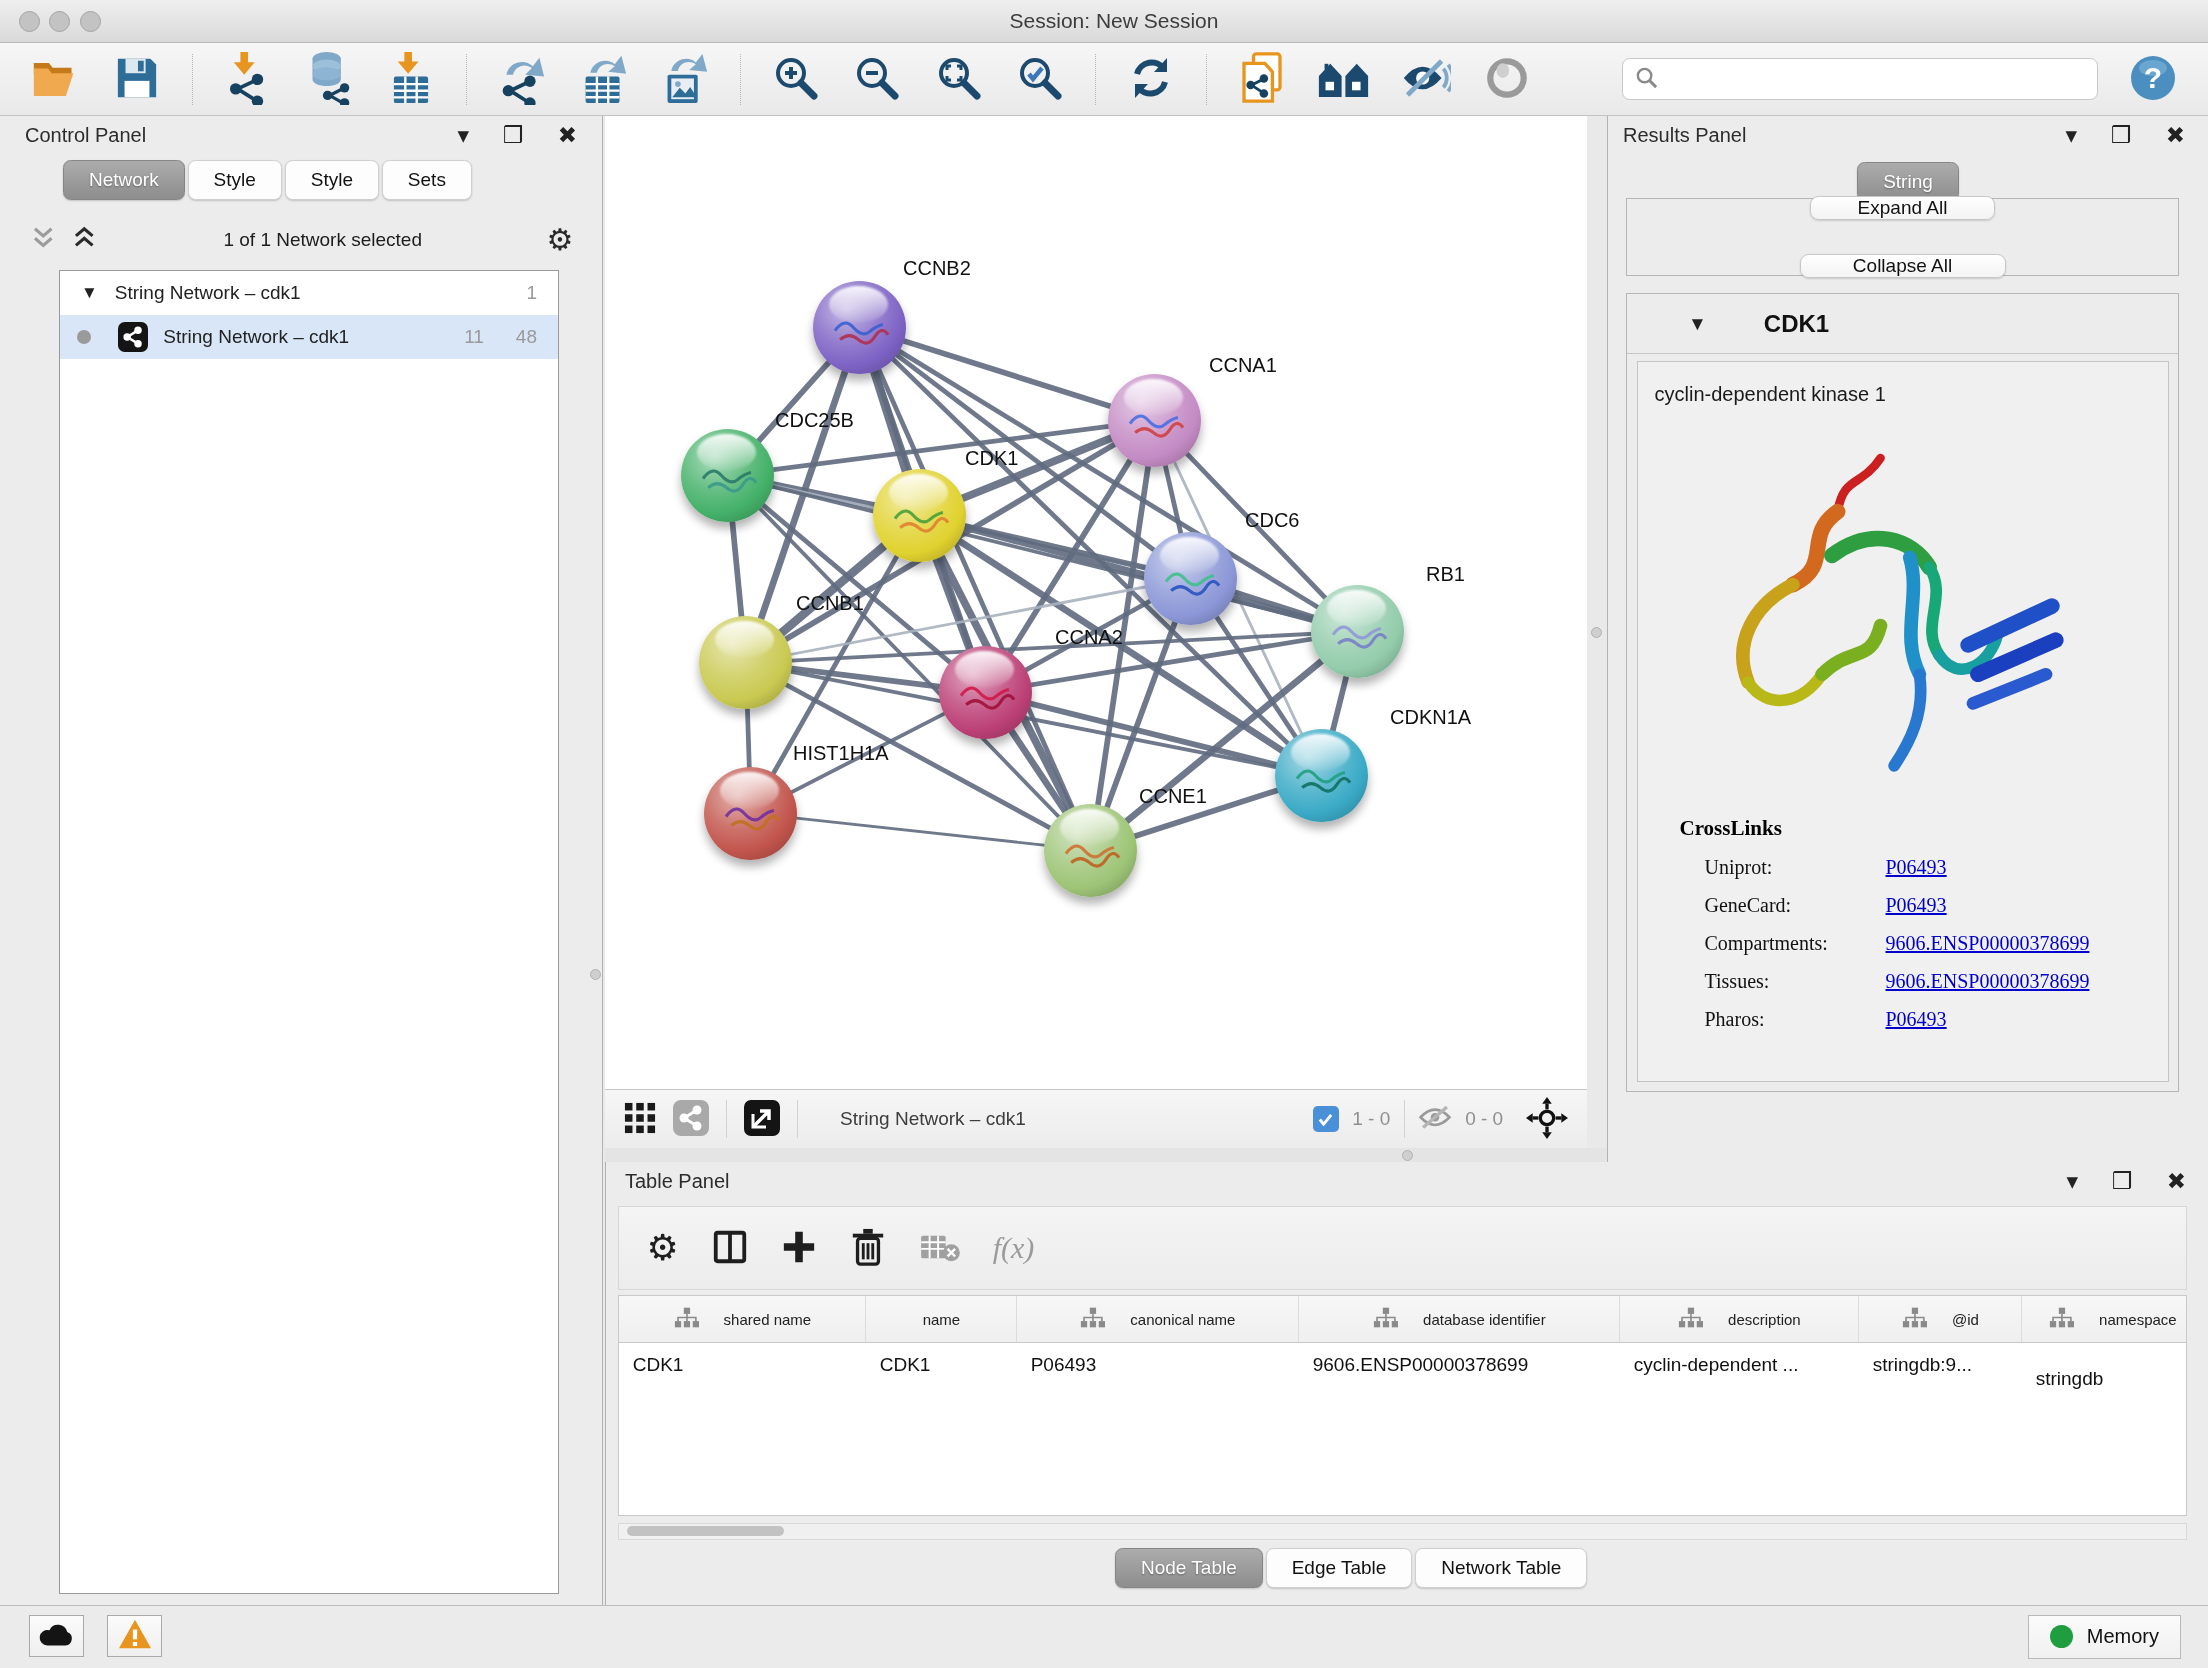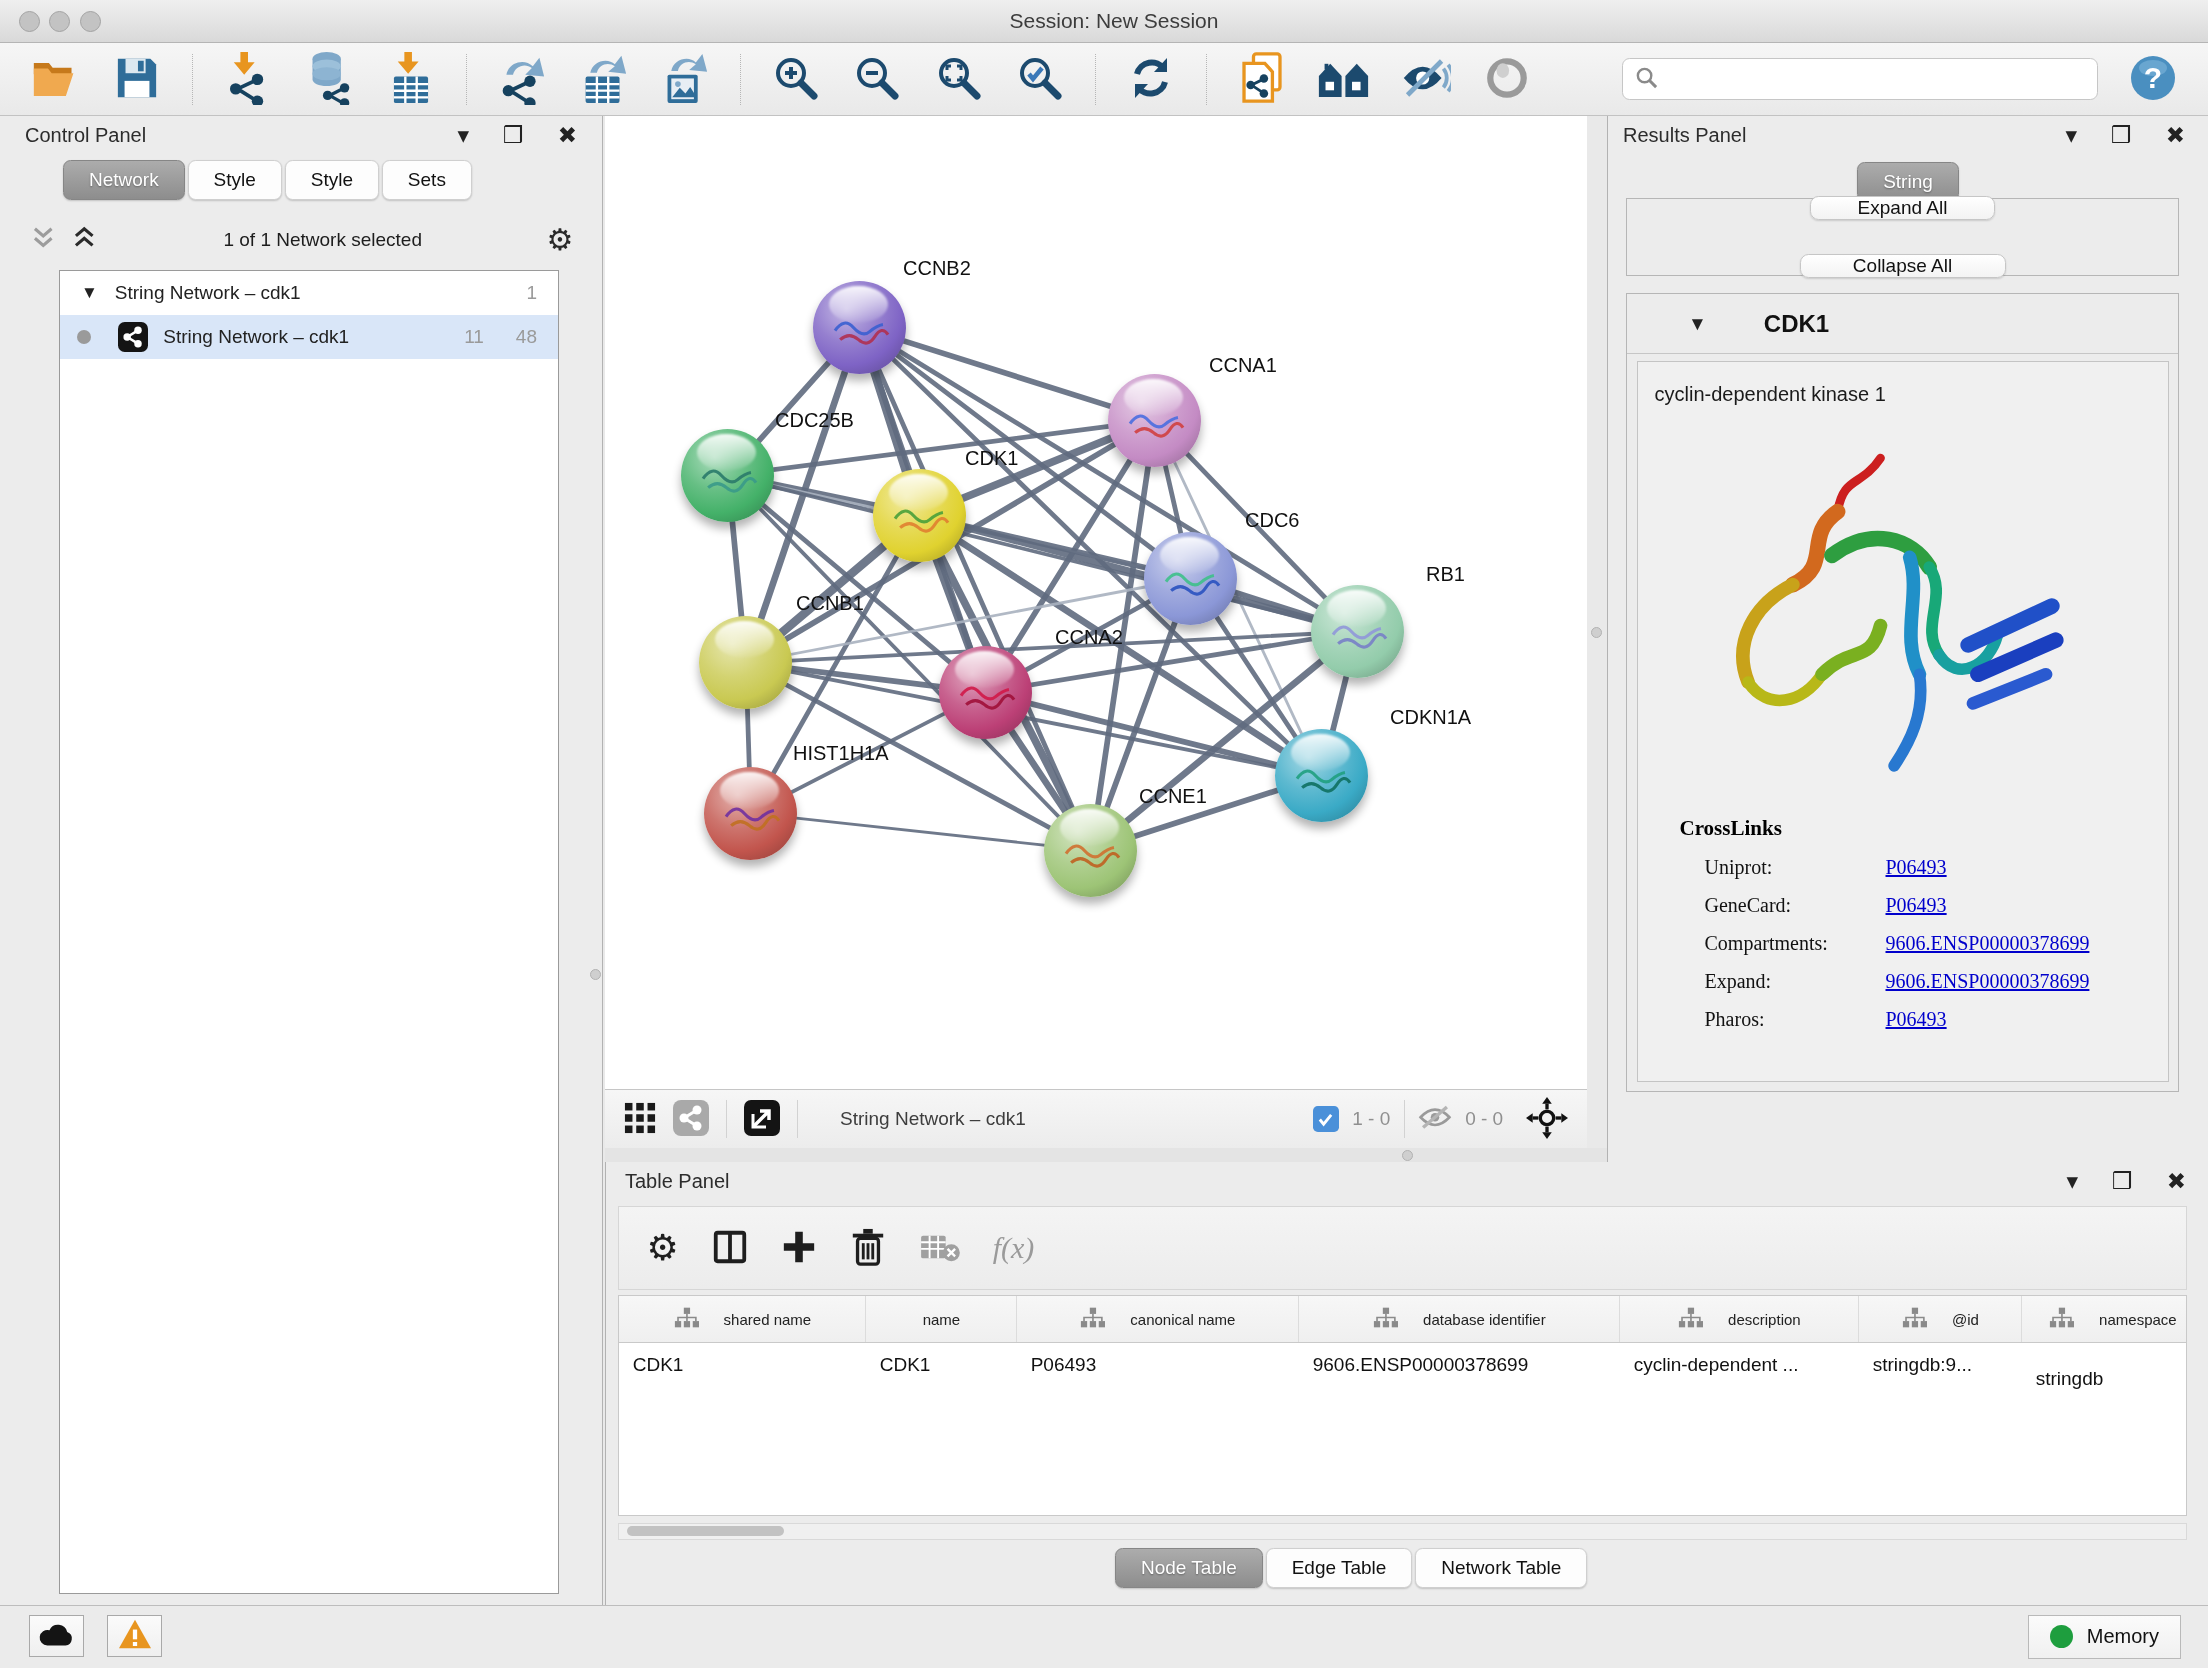--- a/index.html
+++ b/index.html
@@ -621,21 +621,21 @@
           </div>
           <div class="xl-row">
             <span class="xl-label">GeneCard:</span>
             <span class="xl-link">P06493</span>
           </div>
           <div class="xl-row">
             <span class="xl-label">Compartments:</span>
             <span class="xl-link">9606.ENSP00000378699</span>
           </div>
           <div class="xl-row">
-            <span class="xl-label">Expand:</span>
+            <span class="xl-label">Tissues:</span>
             <span class="xl-link">9606.ENSP00000378699</span>
           </div>
           <div class="xl-row">
             <span class="xl-label">Pharos:</span>
             <span class="xl-link">P06493</span>
           </div>
         </div>
       </div>
     </div>
   </div>

